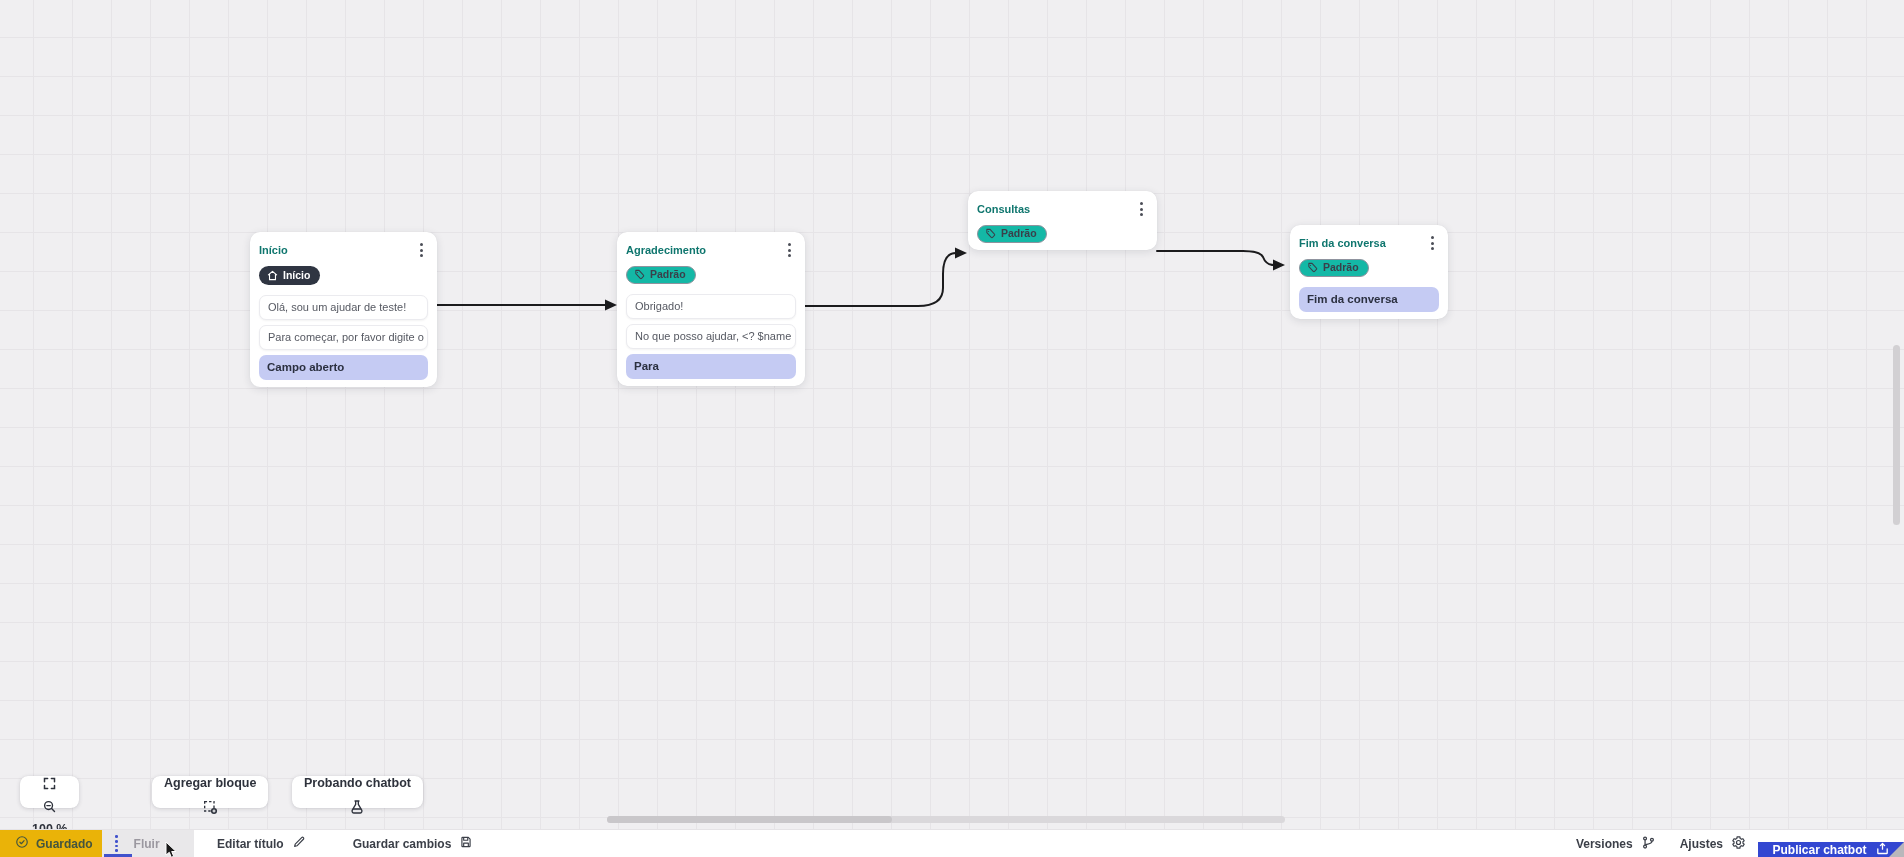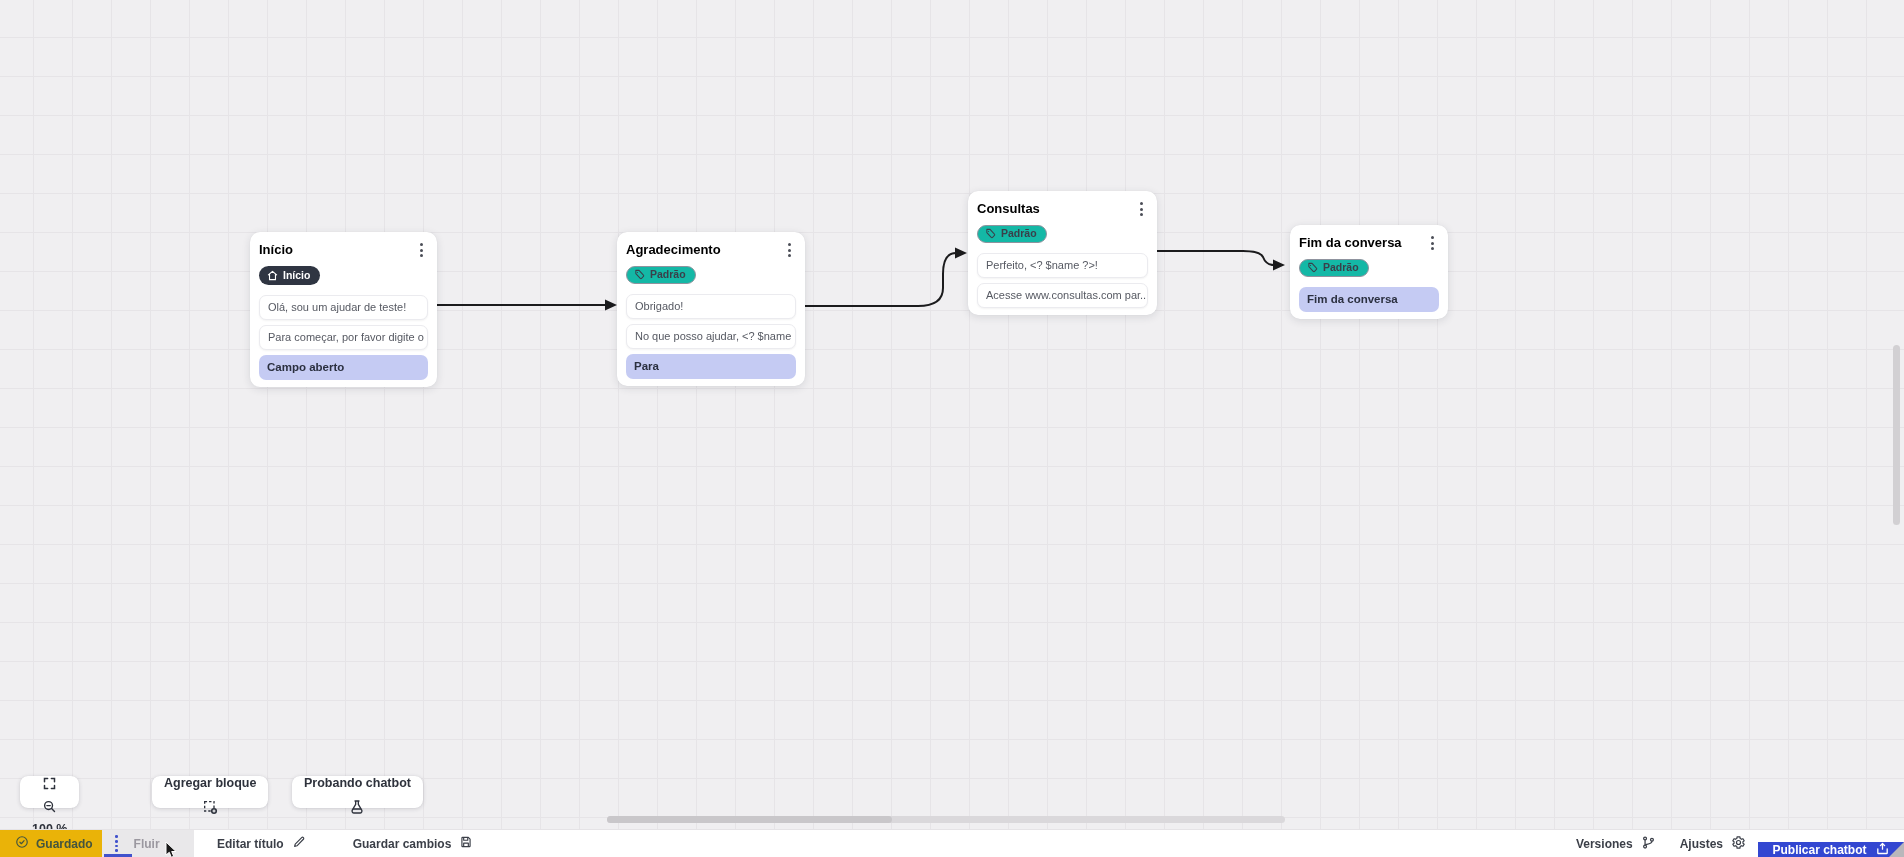--- a/index.html
+++ b/index.html
@@ -18,21 +18,21 @@
   
   .edge-layer { position:absolute; left:0; top:0; width:1904px; height:857px; pointer-events:none; }
 
   
   .node {
     position:absolute; width:187px; background:#fff; border-radius:10px;
     box-shadow:0 2px 8px rgba(35,38,58,.12), 0 0 1px rgba(35,38,58,.10);
     padding:8px 9px 7px;
   }
   .node-head { display:flex; align-items:flex-start; justify-content:space-between; }
-  .node-title { font-size:13px; font-weight:700; color:#000000; line-height:16px; padding-top:2px; }
+  .node-title { font-size:11px; font-weight:700; color:#0f766e; line-height:16px; padding-top:2px; }
   .kebab { display:flex; flex-direction:column; gap:2.5px; padding:3px 5px; cursor:pointer; }
   .kebab i { width:3px; height:3px; border-radius:50%; background:#4b4e57; display:block; }
 
   .badge-dark {
     display:inline-flex; align-items:center; gap:5px; margin-top:6px;
     background:#2f3542; color:#fff; font-size:10.5px; font-weight:700;
     padding:3px 10px 4px 8px; border-radius:999px;
   }
   .badge-outline {
     display:inline-flex; align-items:center; gap:5px; margin-top:6px;
@@ -188,24 +188,20 @@
   </div>
   <span class="badge-outline">
     <span>
       <svg width="11" height="11" viewBox="0 0 24 24" fill="none" stroke="#3a3f4a" stroke-width="2.2" stroke-linejoin="round">
           <path d="M20.6 13.4 11 3H4v7l9.6 10.4a2 2 0 0 0 2.9 0l4.1-4.1a2 2 0 0 0 0-2.9Z"></path>
           <circle cx="7.6" cy="7.6" r="1.3" fill="#3a3f4a" stroke="none"></circle>
         </svg>
     </span>
     <span>Padrão</span>
   </span>
-  <div class="rows">
-    <div class="msg">Perfeito, &lt;? $name ?&gt;!</div>
-    <div class="msg">Acesse www.consultas.com par...</div>
-  </div>
 </div>
 
 <div class="node" id="node-fim">
   <div class="node-head">
     <div class="node-title">Fim da conversa</div>
     <div class="kebab">
         <i></i>
         <i></i>
         <i></i>
       </div>

